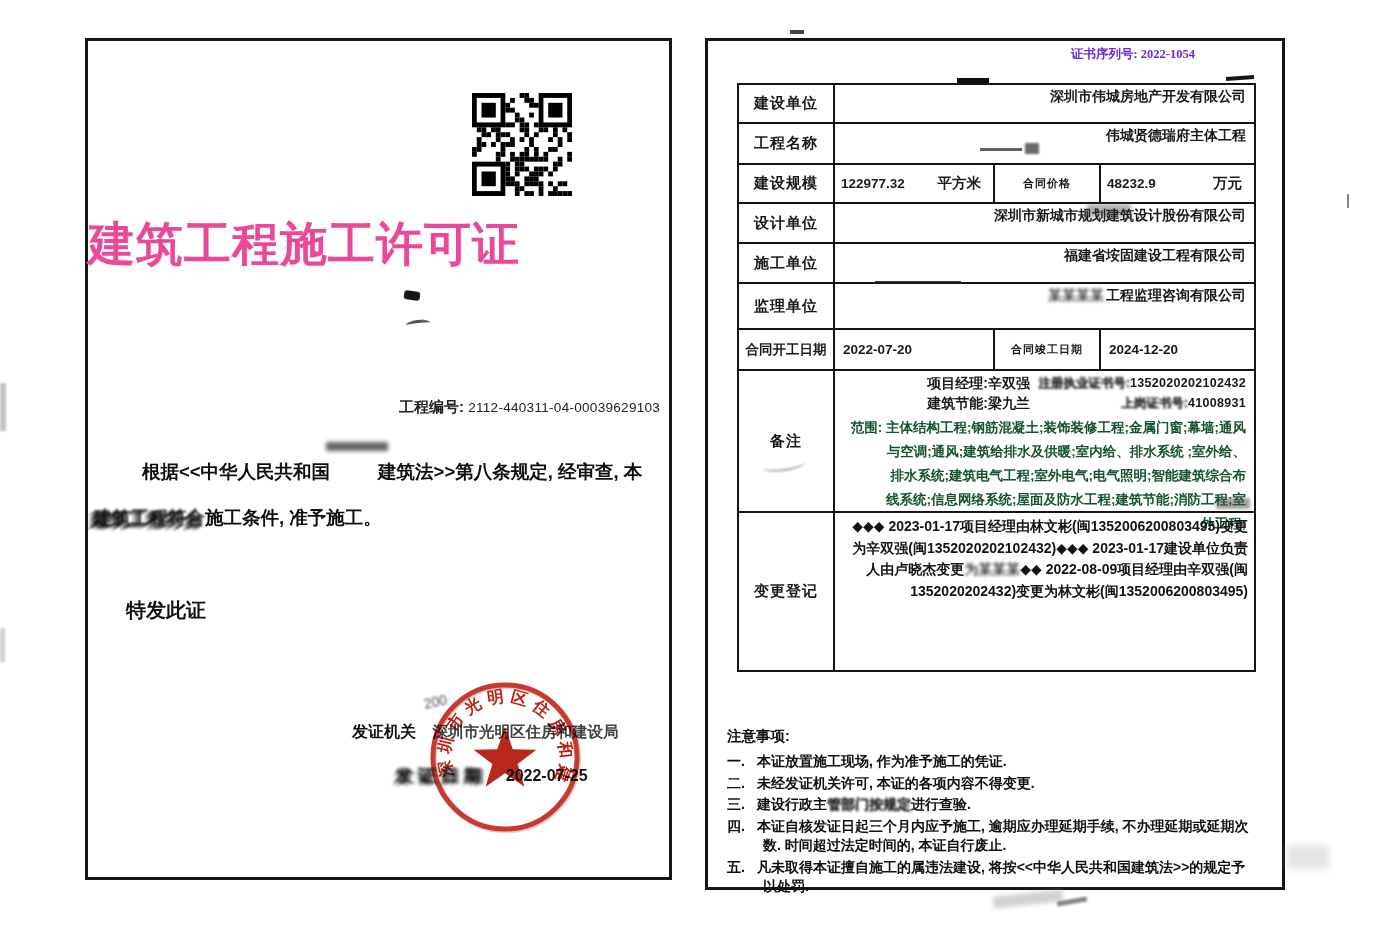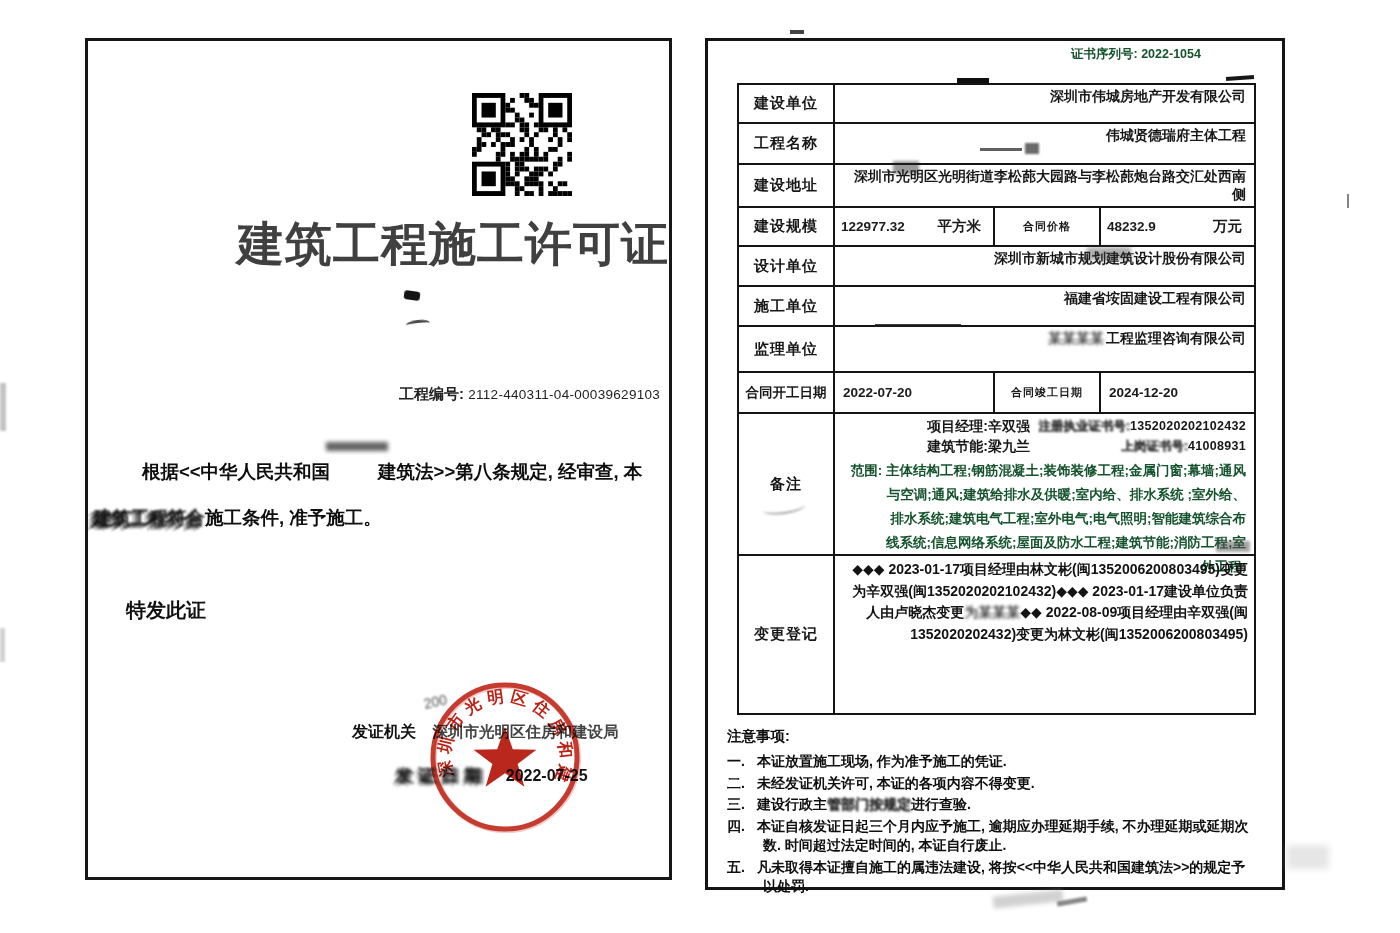--- a/index.html
+++ b/index.html
@@ -7,43 +7,43 @@
   body { font-family:"Liberation Sans","DejaVu Sans",sans-serif; color:#1b1b1b; }
   .canvas { position:relative; width:1400px; height:933px; background:#fff; overflow:hidden; }
 
   .page { position:absolute; background:#fff; }
   .page-left  { left:85px;  top:38px; width:587px; height:842px; border:3px solid #161616; }
   .page-right { left:705px; top:38px; width:580px; height:852px; border:3px solid #141414; }
   .inner { position:absolute; left:0; top:0; right:0; bottom:0; }
 
   
   .qr { position:absolute; left:384px; top:52px; width:100px; height:103px; }
-  .cover-title { position:absolute; left:0; top:172px; width:100%; text-align:right;
-                 font-size:47px; font-weight:900; letter-spacing:1px; color:#404040; }
-  .proj-no { position:absolute; left:311px; top:344px; font-size:15px; font-weight:600; color:#222; white-space:nowrap; }
+  .cover-title { position:absolute; left:0; top:172px; width:100%; text-align:left;
+                 font-size:47px; font-weight:900; letter-spacing:1px; color:#ec4899; }
+  .proj-no { position:absolute; left:311px; top:357px; font-size:15px; font-weight:600; color:#222; white-space:nowrap; }
   .proj-no .pn { font-size:13.5px; font-weight:400; letter-spacing:.3px; }
   .body-par { position:absolute; left:6px; top:408px; width:556px; font-size:18.5px; font-weight:700; line-height:46px; color:#0e0e0e; }
   .bl1 { text-indent:48px; white-space:nowrap; }
   .bl2 { white-space:nowrap; }
   .law { position:relative; display:inline-block; filter:blur(.5px); }
   .law::after { content:""; position:absolute; left:-4px; top:-7px; width:62px; height:9px;
                 background:#111; filter:blur(2.2px); opacity:.65; }
   .sm-dbl { filter:blur(.8px); text-shadow:-3px 2px 0 rgba(0,0,0,.75), -6px 4px 0 rgba(0,0,0,.35); }
   .grant { position:absolute; left:38px; top:556px; font-size:20px; font-weight:800; color:#101010; }
   .issuer { position:absolute; left:264px; top:681px; font-size:16px; white-space:nowrap; }
   .issuer .ilabel { font-weight:800; color:#111; }
   .issuer .ival { margin-left:12px; font-size:15.5px; font-weight:600; color:#424242; filter:blur(.4px); }
   .idate { position:absolute; left:307px; top:723px; font-size:17px; white-space:nowrap; }
   .idate .dlabel { font-weight:800; color:#151515; letter-spacing:6px; }
   .idate .dval { margin-left:14px; font-weight:700; color:#141414; font-size:16px; }
   .sm-a { filter:blur(1.4px); text-shadow:3px 1px 0 rgba(0,0,0,.65), -2px 3px 0 rgba(0,0,0,.4); }
   .stamp { position:absolute; left:327px; top:626px; width:180px; height:180px; mix-blend-mode:multiply; }
 
   
-  .serial { position:absolute; left:363px; top:5px; font-size:12.5px; font-weight:700; color:#14532d; white-space:nowrap; }
+  .serial { position:absolute; left:363px; top:5px; font-size:12.5px; font-weight:700; color:#6d28d9; white-space:nowrap;font-family:Liberation Serif, serif; }
   .tbl { position:absolute; left:29px; top:42px; width:519px; border:2px solid #141414; }
   .trow { display:flex; }
   .trow + .trow { border-top:2px solid #141414; }
   .tl { width:96px; min-width:96px; border-right:2px solid #141414; display:flex; align-items:center;
         justify-content:center; font-weight:700; font-size:15px; letter-spacing:1px; color:#181818; text-align:center; }
   .tl-wide { font-size:13.5px; letter-spacing:0; }
   .tv { flex:1; padding:3px 8px; font-size:14px; font-weight:600; color:#181818; position:relative;text-align:right; }
   .tv134 { flex:none; width:160px; border-right:2px solid #141414; display:flex; align-items:center;
            justify-content:space-between; padding:0 12px 0 6px; font-size:13.5px; font-weight:600;text-align:right; }
   .tl2 { flex:none; width:106px; border-right:2px solid #141414; display:flex; align-items:center;
@@ -282,27 +282,20 @@
 
         <div class="trow" style="height:41px">
           <div class="tl">工程名称</div>
           <div class="tv">
             <span>伟城贤德瑞府主体工程</span>
             <span class="art" style="left:145px;top:24px;width:42px;height:3px;background:#3a3a3a;filter:blur(.5px);opacity:.8;"></span>
             <span class="art" style="left:190px;top:19px;width:14px;height:11px;background:#2c2c2c;filter:blur(1px);opacity:.7;"></span>
           </div>
         </div>
 
-        <div class="trow" style="height:43px">
-          <div class="tl">建设地址</div>
-          <div class="tv">
-            <span>深圳市光明区光明街道李松蓢大园路与李松蓢炮台路交汇处西南侧</span>
-            <span class="art" style="left:58px;top:-4px;width:26px;height:13px;background:#222;filter:blur(1.6px);opacity:.45;"></span>
-          </div>
-        </div>
 
         <div class="trow" style="height:39px">
           <div class="tl">建设规模</div>
           <div class="tv134">
             <span>122977.32</span>
             <span class="unit">平方米</span>
           </div>
           <div class="tl2">合同价格</div>
           <div class="tv134" style="border-right:none;flex:1;width:auto">
             <span>48232.9</span>

